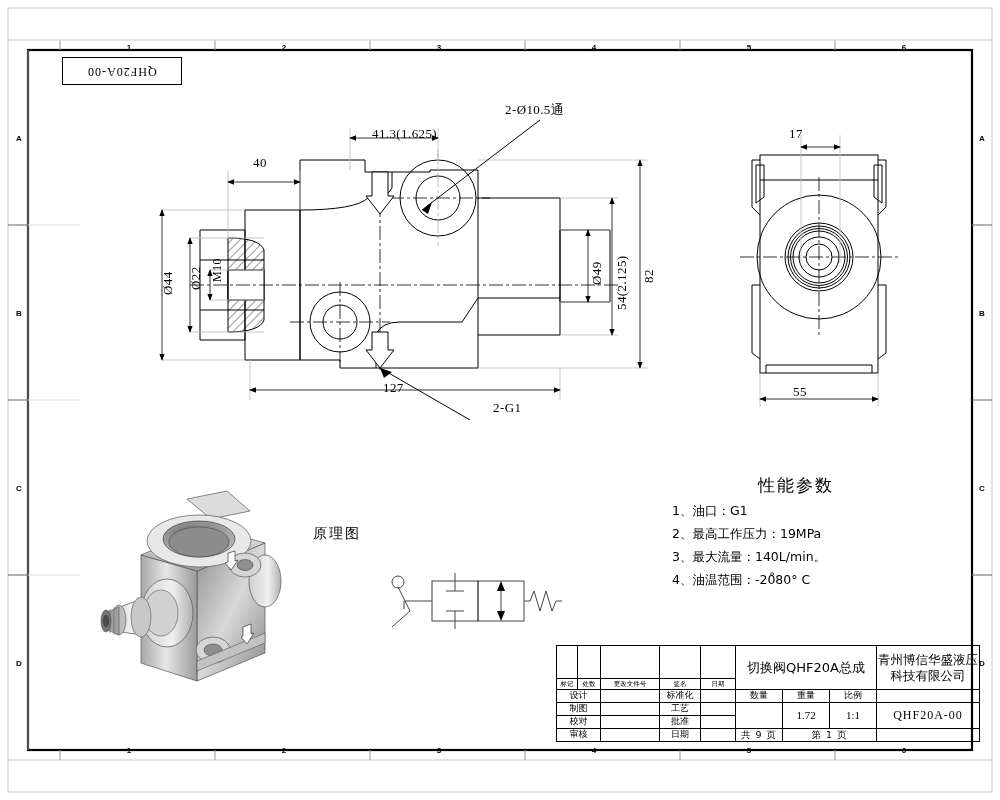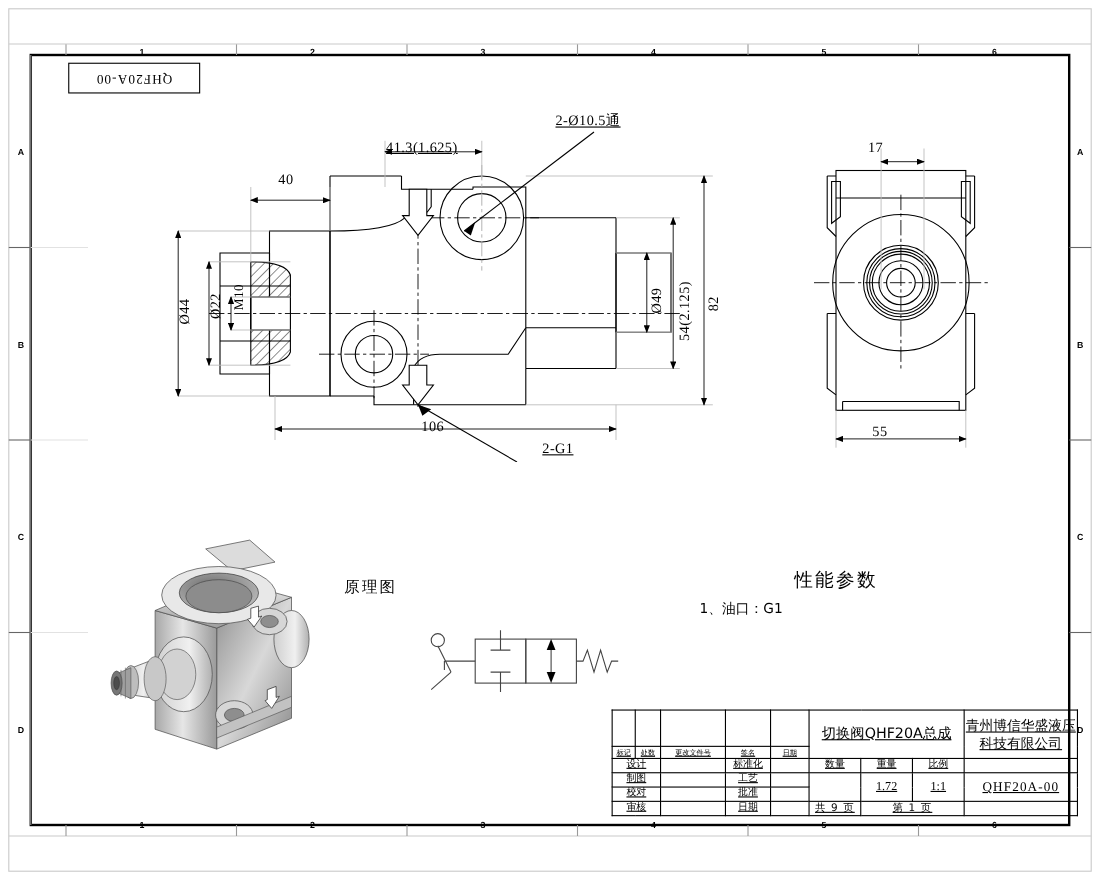--- a/index.html
+++ b/index.html
@@ -5,31 +5,31 @@
   html,body{margin:0;padding:0;background:#fff;}
   body{width:1000px;height:800px;overflow:hidden;
        font-family:"Liberation Serif","DejaVu Serif",serif;color:#000;}
   #sheet{position:relative;width:1000px;height:800px;background:#fff;}
   .abs{position:absolute;}
   svg{display:block;}
   .zlbl{position:absolute;font-family:"Liberation Sans","DejaVu Sans",sans-serif;
         font-size:8px;font-weight:bold;color:#000;text-align:center;}
   .dim{font-family:"Liberation Serif","DejaVu Serif",serif;font-size:13px;
        letter-spacing:.4px;white-space:nowrap;}
-  .dimu{text-decoration:underline;}
+  .dimu{}
   .rot90{transform:rotate(-90deg);transform-origin:left top;}
   .rot180{transform:rotate(180deg);}
   
-  #specs{left:636px;top:474px;width:300px;margin-top:42px;}
+  #specs{left:672px;top:474px;width:300px;}
   #specs .stitle{font-size:17px;text-align:center;margin-left:-52px;
       font-family:"DejaVu Sans","Liberation Sans",sans-serif;letter-spacing:2px;}
   #specs .sline{font-size:12.5px;margin-top:6px;white-space:nowrap;
       font-family:"DejaVu Sans","Liberation Sans",sans-serif;}
   
-  #tb{left:556px;top:645px;width:416px;height:118px;text-decoration:underline;}
+  #tb{left:556px;top:645px;width:416px;height:118px;}
   #tb table{border-collapse:collapse;width:416px;height:95px;table-layout:fixed;}
   #tb td{border:1px solid #000;text-align:center;vertical-align:middle;
          font-family:"DejaVu Sans","Liberation Sans",sans-serif;
          font-size:9px;padding:0;line-height:1.05;}
   #tb td.tiny{font-size:6.5px;}
   #tb td.big{font-size:13px;}
   #tb td.co{font-size:12.5px;line-height:1.25;}
   #tb td.num{font-family:"Liberation Serif","DejaVu Serif",serif;font-size:11px;}
   #tb td.pg{font-family:"DejaVu Sans","Liberation Sans",sans-serif;font-size:9.5px;letter-spacing:1px;}
   #tb td.code{font-family:"Liberation Serif","DejaVu Serif",serif;font-size:12px;letter-spacing:1px;}
@@ -237,26 +237,26 @@
 
       <line x1="240" y1="258" x2="330" y2="310"></line>
       <polygon points="240,258 252,262 244,268" fill="#000" stroke="none"></polygon>
     </g>
   </svg>
 
   <div class="abs dim" style="left:253px;top:155px">40</div>
   <div class="abs dim rot90" style="left:160px;top:295px">Ø44</div>
   <div class="abs dim rot90" style="left:188px;top:290px">Ø22</div>
   <div class="abs dim rot90" style="left:210px;top:282px;font-size:12px">M10</div>
-  <div class="abs dim dimu" style="left:351px;top:126px">41.3(1.625)</div>
+  <div class="abs dim dimu" style="left:372px;top:126px">41.3(1.625)</div>
   <div class="abs dim dimu" style="left:505px;top:101px">2-Ø10.5通</div>
   <div class="abs dim rot90" style="left:589px;top:285px">Ø49</div>
   <div class="abs dim rot90" style="left:614px;top:310px">54(2.125)</div>
   <div class="abs dim rot90" style="left:641px;top:283px">82</div>
-  <div class="abs dim" style="left:383px;top:380px">106</div>
+  <div class="abs dim" style="left:383px;top:380px">127</div>
   <div class="abs dim dimu" style="left:493px;top:400px">2-G1</div>
 
   <svg class="abs" style="left:720px;top:125px" width="220" height="290">
     <g stroke="#000" fill="none" stroke-width="1">
 
       <rect x="40" y="30" width="118" height="218"></rect>
 
       <path d="M40,55 L158,55"></path>
 
       <path d="M32,35 L40,35 M32,35 L32,82 L40,90"></path>
@@ -392,20 +392,23 @@
       <line x1="20" y1="46" x2="8" y2="22"></line>
       <circle cx="8" cy="17" r="6"></circle>
 
       <path d="M134,36 L140,36 L144,26 L150,46 L156,26 L162,46 L166,36 L172,36"></path>
     </g>
   </svg>
 
   <div class="abs" id="specs">
     <div class="stitle">性能参数</div>
     <div class="sline">1、油口：G1</div>
+    <div class="sline">2、最高工作压力：19MPa</div>
+    <div class="sline">3、最大流量：140L/min。</div>
+    <div class="sline">4、油温范围：-20̊80° C</div>
   </div>
 
   <div class="abs" id="tb">
     <table>
       <tbody>
           <tr style="height:33px">
         <td rowspan="1" style="width:20px"></td>
         <td rowspan="1" style="width:22px"></td>
         <td rowspan="1" style="width:58px"></td>
         <td rowspan="1" style="width:40px"></td>

